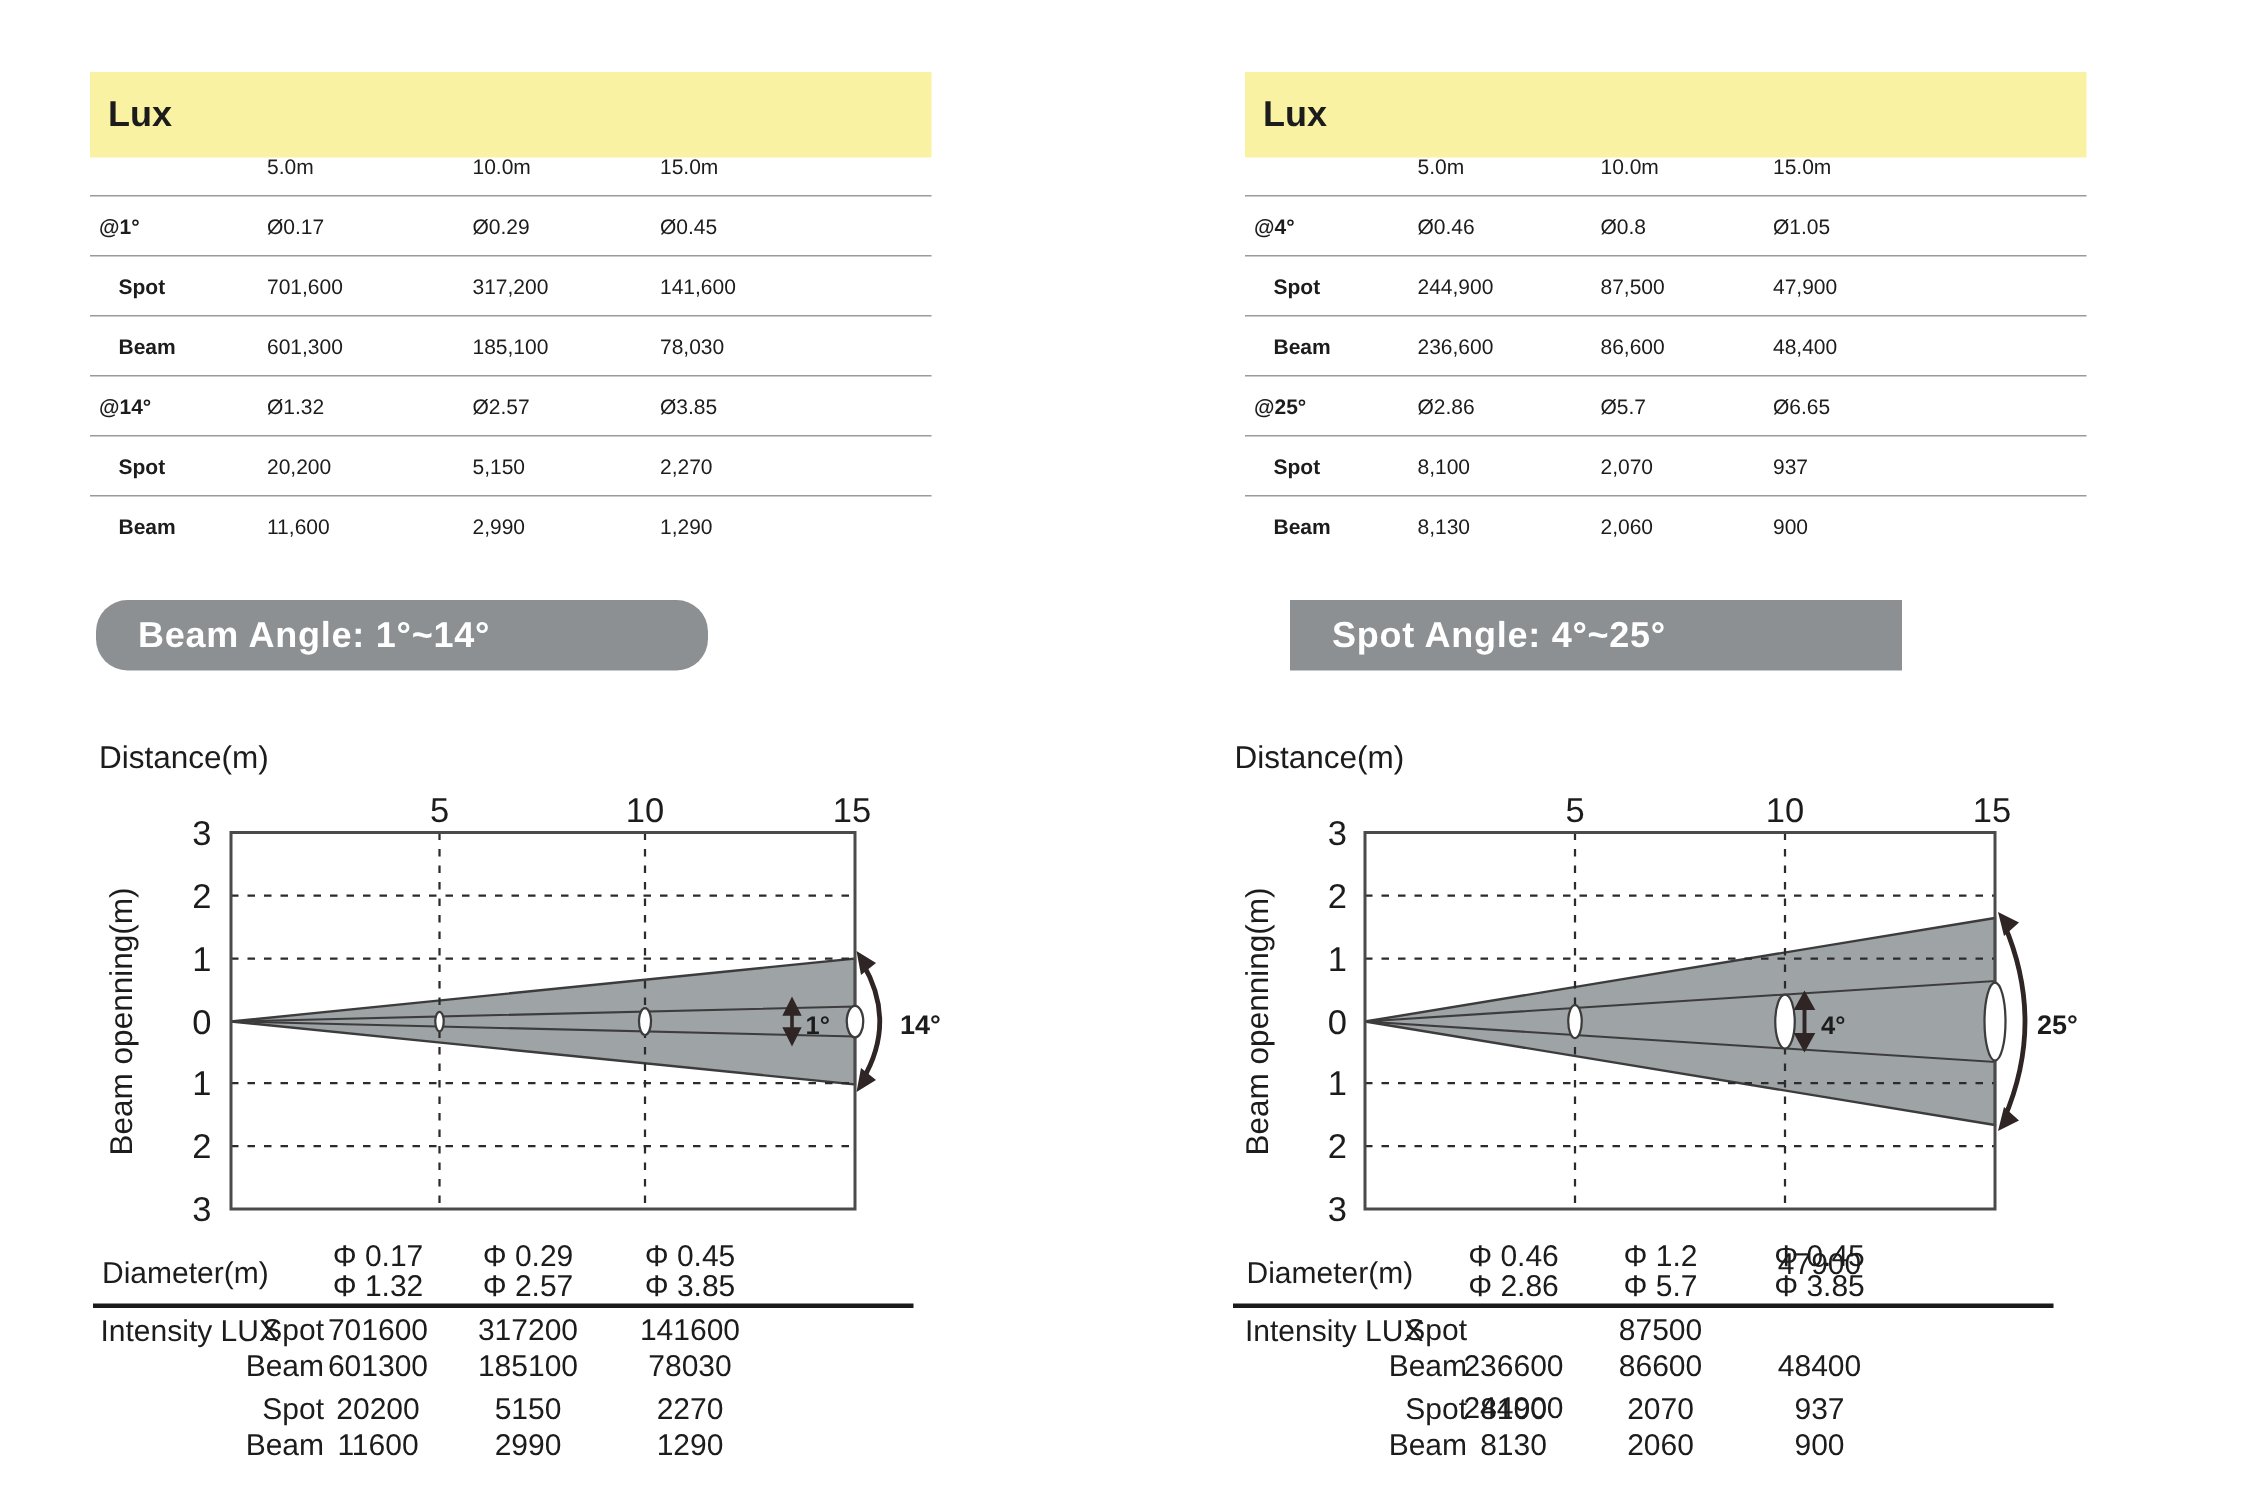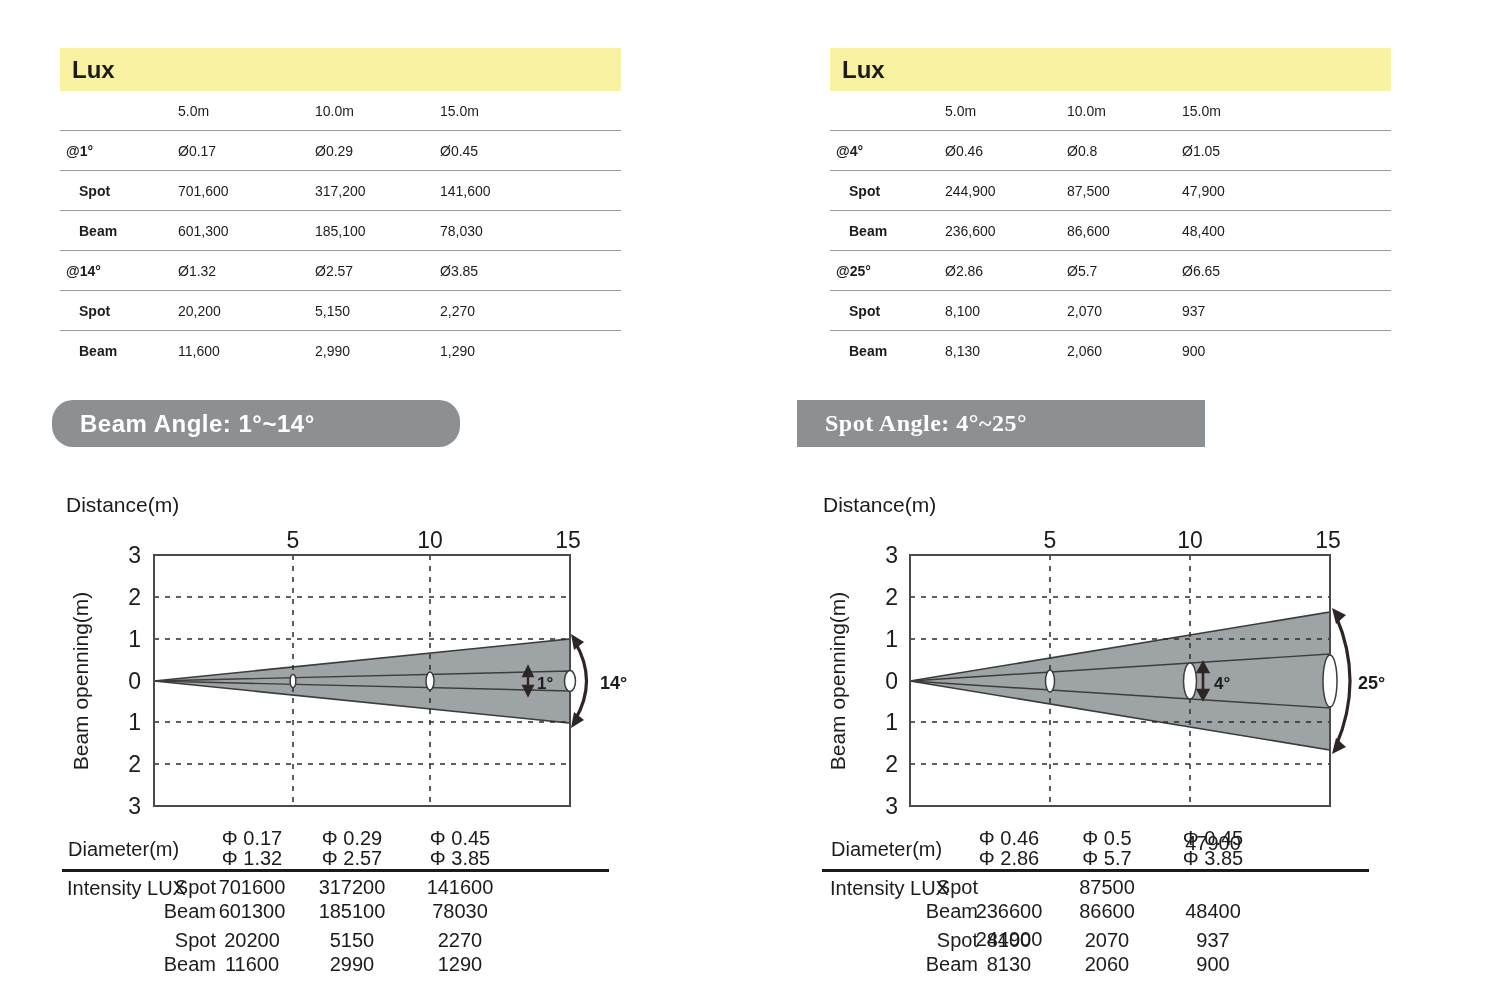--- a/index.html
+++ b/index.html
@@ -1,18 +1,18 @@
 <!DOCTYPE html>
 <html><head>
 <meta charset="utf-8">
 <style>
   html,body{margin:0;padding:0;background:#fff;}
   #app{position:relative;width:1500px;height:1000px;background:#fff;overflow:hidden;
        font-family:"Liberation Sans",sans-serif;color:#1c1c1c;}
-  .luxbar{position:absolute;top:48px;width:561px;height:43px;background:#f9f2a2;
+  .luxbar{position:absolute;top:48px;width:561px;height:57px;background:#f9f2a2;
           display:flex;align-items:center;padding-left:12px;box-sizing:border-box;
           font-size:24px;font-weight:bold;}
   .spec{position:absolute;top:91px;width:561px;font-size:14px;}
   .srow{display:grid;height:40px;align-items:center;border-bottom:1.5px solid #9a9a9a;box-sizing:border-box;}
   .srow.last{border-bottom:none;}
   .cols-l{grid-template-columns:118px 137px 125px 1fr;}
   .cols-r{grid-template-columns:115px 122px 115px 1fr;}
   .lab{font-weight:bold;padding-left:6px;}
   .lab.ind{padding-left:19px;}
   .banner{position:absolute;top:400px;width:408px;height:47px;background:#8c9093;color:#ffffff;
@@ -77,21 +77,21 @@
       <div>2,270</div>
     </div>
     <div class="srow cols-l last">
       <div class="lab ind">Beam</div>
       <div>11,600</div>
       <div>2,990</div>
       <div>1,290</div>
     </div>
   </div>
 
-  <div class="banner" style="left:52px;border-radius:21px;">
+  <div class="banner" style="left:64px;border-radius:21px;">
     <span>Beam Angle: 1°~14°</span>
   </div>
 
   <svg style="left:55px;top:485px;" width="645" height="340" viewBox="55 485 645 340">
     <text class="dlab" x="66" y="512">Distance(m)</text>
     <text class="tick" x="293" y="548" text-anchor="middle">5</text>
     <text class="tick" x="430" y="548" text-anchor="middle">10</text>
     <text class="tick" x="568" y="548" text-anchor="middle">15</text>
     <text class="ylab" x="88" y="681" transform="rotate(-90 88 681)" text-anchor="middle">Beam openning(m)</text>
     <text class="tick" x="141" y="563" text-anchor="end">3</text>
@@ -201,21 +201,21 @@
       <div>937</div>
     </div>
     <div class="srow cols-r last">
       <div class="lab ind">Beam</div>
       <div>8,130</div>
       <div>2,060</div>
       <div>900</div>
     </div>
   </div>
 
-  <div class="banner" style="left:797px;font-family:Liberation Serif, serif;">
+  <div class="banner" style="left:860px;">
     <span>Spot Angle: 4°~25°</span>
   </div>
 
   <svg style="left:812px;top:485px;" width="668" height="340" viewBox="812 485 668 340">
     <text class="dlab" x="823" y="512">Distance(m)</text>
     <text class="tick" x="1050" y="548" text-anchor="middle">5</text>
     <text class="tick" x="1190" y="548" text-anchor="middle">10</text>
     <text class="tick" x="1328" y="548" text-anchor="middle">15</text>
     <text class="ylab" x="845" y="681" transform="rotate(-90 845 681)" text-anchor="middle">Beam openning(m)</text>
     <text class="tick" x="898" y="563" text-anchor="end">3</text>
@@ -252,21 +252,21 @@
     <g>
       <path d="M1336,616 Q1364,681 1336,746" fill="none" stroke="#2e2524" stroke-width="3.2"></path>
       <polygon points="1332,608 1346,615 1336,624" fill="#2e2524"></polygon>
       <polygon points="1332,754 1346,747 1336,738" fill="#2e2524"></polygon>
     </g>
     <text class="ang2" x="1358" y="689">25°</text>
   </svg>
 
   <div class="bt" style="left:831px;top:838px;">Diameter(m)</div>
   <div class="bt c" style="left:949px;top:827px;">Φ 0.46</div>
-  <div class="bt c" style="left:1047px;top:827px;">Φ 0.5</div>
+  <div class="bt c" style="left:1047px;top:827px;">Φ 1.2</div>
   <div class="bt c" style="left:1153px;top:827px;">Φ 0.45</div>
   <div class="bt c" style="left:949px;top:847px;">Φ 2.86</div>
   <div class="bt c" style="left:1047px;top:847px;">Φ 5.7</div>
   <div class="bt c" style="left:1153px;top:847px;">Φ 3.85</div>
   <div class="divider" style="left:822px;"></div>
   <div class="bt" style="left:830px;top:877px;">Intensity LUX</div>
   <div class="bt r" style="left:920px;top:876px;">Spot</div>
   <div class="bt c" style="left:949px;top:928px;">244900</div>
   <div class="bt c" style="left:1047px;top:876px;">87500</div>
   <div class="bt c" style="left:1153px;top:832px;">47900</div>

